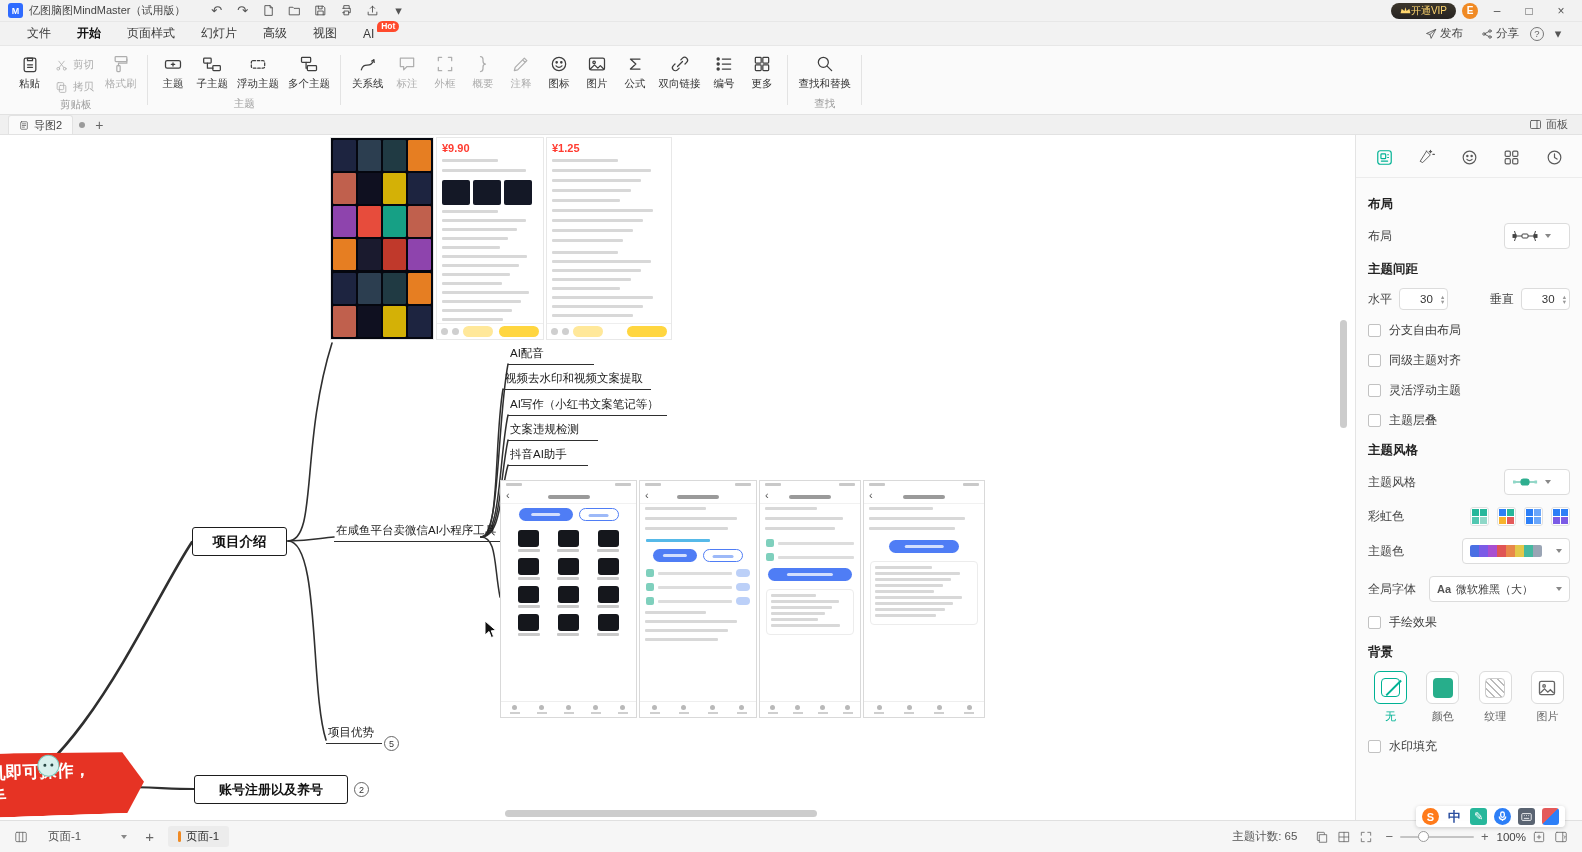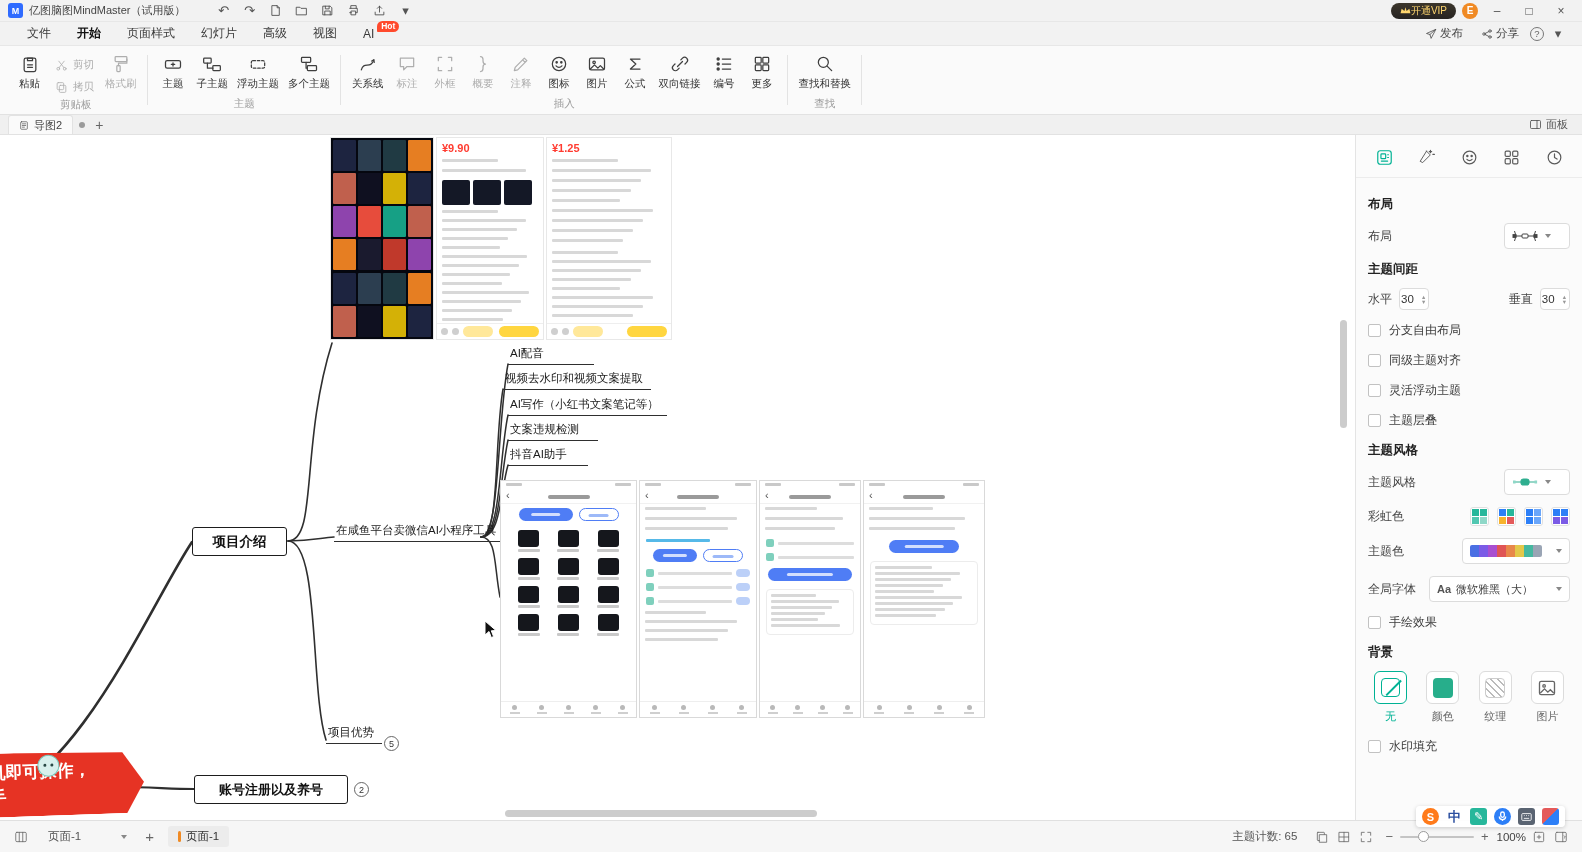--- a/index.html
+++ b/index.html
@@ -4,21 +4,21 @@
 <style>
 *{margin:0;padding:0;box-sizing:border-box}
 html,body{width:1582px;height:852px;overflow:hidden}
 body{font-family:"Liberation Sans","DejaVu Sans",sans-serif;font-size:12px;color:#333;background:#e9e9e9}
 #app{position:relative;width:1582px;height:852px;background:#fff;overflow:hidden}
 svg.ic{stroke:#4a4a4a;fill:none;stroke-width:1.6;stroke-linecap:round;stroke-linejoin:round}
 
 
 #titlebar{position:absolute;left:0;top:0;width:1582px;height:22px;background:#f2f2f2;display:flex;align-items:center;padding:0 8px;gap:6px;border-bottom:1px solid #e7e7e7}
 .applogo{width:15px;height:15px;border-radius:3px;background:#2f6bff;color:#fff;font-size:9px;font-weight:bold;display:flex;align-items:center;justify-content:center}
-.apptitle{font-size:11px;color:#444;margin-right:22px;white-space:nowrap}
+.apptitle{font-size:11px;color:#444;margin-right:15px;white-space:nowrap}
 .tbic{width:20px;height:18px;display:flex;align-items:center;justify-content:center;color:#555;font-size:13px;border-radius:3px;cursor:pointer}
 .tbic svg{width:13px;height:13px}
 #titlebar .spacer{flex:1}
 .vip{height:16px;border-radius:9px;background:linear-gradient(#3c362c,#262321);color:#ffd66e;font-size:10px;display:flex;align-items:center;gap:0;padding:0 9px;cursor:pointer}
 .vip svg{width:11px;height:9px}
 .avatar{width:16px;height:16px;border-radius:50%;background:#f08a24;color:#fff;font-size:10px;font-weight:bold;display:flex;align-items:center;justify-content:center;cursor:pointer}
 .winbtn{width:26px;height:18px;display:flex;align-items:center;justify-content:center;color:#555;font-size:12px;cursor:pointer}
 
 
 #menubar{position:absolute;left:0;top:22px;width:1582px;height:24px;background:#f2f2f2;display:flex;align-items:center;padding:0 14px;border-bottom:1px solid #e7e7e7}
@@ -133,21 +133,21 @@
 .sico{width:24px;height:24px;display:flex;align-items:center;justify-content:center;border-radius:4px;cursor:pointer}
 .sico svg{width:19px;height:19px;stroke:#5a5a5a;fill:none;stroke-width:1.5;stroke-linecap:round;stroke-linejoin:round}
 .sico.active svg{stroke:#00b294}
 .sbody{padding:10px 12px}
 .shead{font-size:12.5px;font-weight:bold;color:#222;margin:8px 0 10px}
 .srow{display:flex;align-items:center;margin:0 0 12px}
 .srow .lbl{color:#444}
 .srow .fill{flex:1}
 .dd{height:26px;background:#fff;border:1px solid #dcdcdc;border-radius:4px;display:flex;align-items:center;padding:0 7px;gap:7px;cursor:pointer}
 .chev{width:0;height:0;border-left:3.5px solid transparent;border-right:3.5px solid transparent;border-top:4.5px solid #888}
-.stepper{display:flex;align-items:center;border:1px solid #dcdcdc;background:#fff;border-radius:4px;height:22px;padding:0 3px 0 1px;gap:5px;cursor:pointer}
+.stepper{display:flex;align-items:center;border:1px solid #dcdcdc;background:#fff;border-radius:4px;height:22px;padding:0 3px 0 20px;gap:5px;cursor:pointer}
 .stepper .num{font-size:11.5px;color:#333;min-width:16px}
 .spin{display:flex;flex-direction:column;line-height:5px;font-size:6.5px;color:#999}
 .cbrow{display:flex;align-items:center;gap:8px;margin:0 0 13px;cursor:pointer}
 .cb{width:13px;height:13px;border:1px solid #c2c2c2;border-radius:2px;background:#fff}
 .rainbow{display:flex;gap:8px;margin-left:auto}
 .rb{width:19px;height:19px;border-radius:3px;overflow:hidden;display:grid;grid-template-columns:1fr 1fr;grid-template-rows:1fr 1fr;gap:1px;padding:1px;border:1px solid #e0e0e0;background:#fff;cursor:pointer}
 .rb i{display:block}
 .strip{display:flex;flex:1;height:12px;border-radius:2px;overflow:hidden;margin-right:7px}
 .strip i{flex:1;display:block}
 .bgrow{display:flex;justify-content:space-between;padding:0 6px;margin-bottom:14px}
@@ -413,21 +413,20 @@
         <div class="rbtn">
           <svg viewBox="0 0 24 24">
               <rect x="4" y="4" width="7" height="7" rx="1"></rect>
               <rect x="13" y="4" width="7" height="7" rx="1"></rect>
               <rect x="4" y="13" width="7" height="7" rx="1"></rect>
               <rect x="13" y="13" width="7" height="7" rx="1"></rect>
             </svg>
           <span class="rlb">更多</span>
         </div>
       </div>
-      <div class="rglabel">插入</div>
     </div>
 
     <div class="rgroup">
       <div class="rbtns">
         <div class="rbtn">
           <svg viewBox="0 0 24 24">
               <circle cx="10" cy="10" r="6"></circle>
               <path d="M14.5 14.5L20 20"></path>
             </svg>
           <span class="rlb">查找和替换</span>

